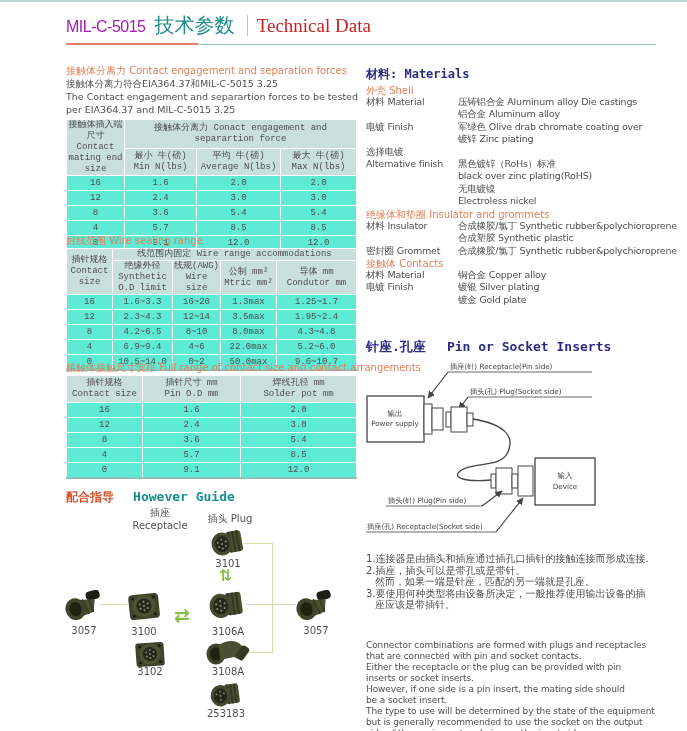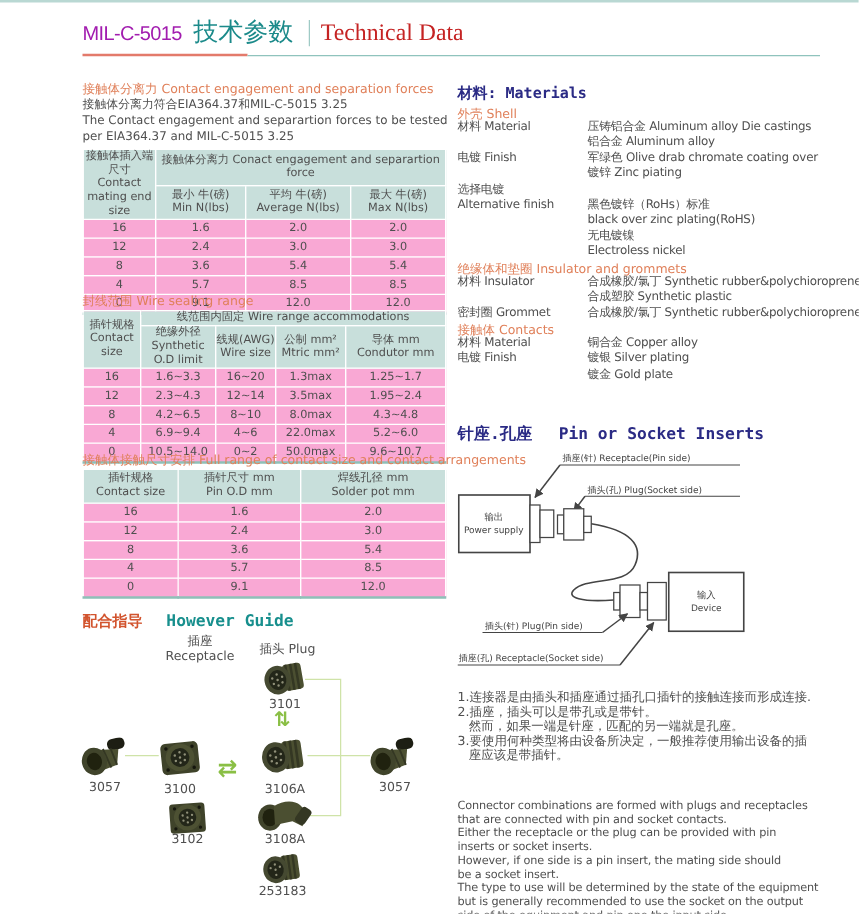--- a/index.html
+++ b/index.html
@@ -11,31 +11,31 @@
   .title-row{left:66px;top:12px;white-space:nowrap;}
   .title-model{font-family:"Liberation Sans",sans-serif;font-weight:normal;font-size:16px;color:#a21caf;letter-spacing:-0.5px;}
   .title-cn{font-size:20px;color:#1b8a8a;margin-left:4px;}
   .title-en{font-family:"Liberation Serif",serif;font-size:19px;color:#c52323;border-left:1px solid #9fcac5;padding-left:9px;margin-left:7px;}
   .rule-red{left:66px;top:43px;width:132px;height:2px;background:#e37a6b;}
   .rule-teal{left:198px;top:44px;width:458px;height:1px;background:#8fc3bd;}
   
   .sec-h{font-size:10px;color:#e0805a;white-space:nowrap;}
   .desc{font-size:9.5px;color:#4f4f4f;line-height:13px;white-space:nowrap;}
   
-  table.t{border-collapse:collapse;border-bottom:2px solid #8ec0b8;table-layout:fixed;}
+  table.t{border-collapse:collapse;border-bottom:2px solid #8ec0b8;table-layout:fixed;font-family:Liberation Mono, monospace;}
   table.t th,table.t td{border:1px solid #fff;color:#4f4f4f;font-weight:normal;
       text-align:center;font-size:9px;padding:0;line-height:11px;}
   table.t thead th{background:#c8dfdb;}
-  table.t tbody td{background:#f9a8d4;height:14px;}
+  table.t tbody td{background:#5eead4;height:14px;}
   table.t .lh2{height:26px;}
   .cell2 span{display:block;}
   
   .m-head{font-family:"DejaVu Sans Mono",monospace;font-weight:bold;font-size:12px;color:#2b2b85;white-space:nowrap;}
   .m-sub{font-size:10px;color:#e0805a;white-space:nowrap;}
-  .mrow{display:flex;line-height:12.4px;font-size:9.5px;color:#4f4f4f;letter-spacing:-0.2px;white-space:nowrap;gap:12px;}
+  .mrow{display:flex;line-height:12.4px;font-size:9.5px;color:#4f4f4f;letter-spacing:-0.2px;white-space:nowrap;}
   .mlabel{width:92px;flex:0 0 92px;}
   .mvalue{flex:1;}
   
   .match-h-cn{font-size:12px;font-weight:bold;color:#d2542e;white-space:nowrap;}
   .match-h-en{font-family:"DejaVu Sans Mono",monospace;font-size:13px;font-weight:bold;color:#178f8d;margin-left:14px;}
   .conn-label{font-size:10px;color:#4f4f4f;text-align:center;}
   .grn{background:#cfe3a8;}
   .garrow{color:#8abf45;font-weight:bold;line-height:1;}
   
   .note-cn{font-size:10px;color:#4f4f4f;line-height:11.5px;white-space:nowrap;}

